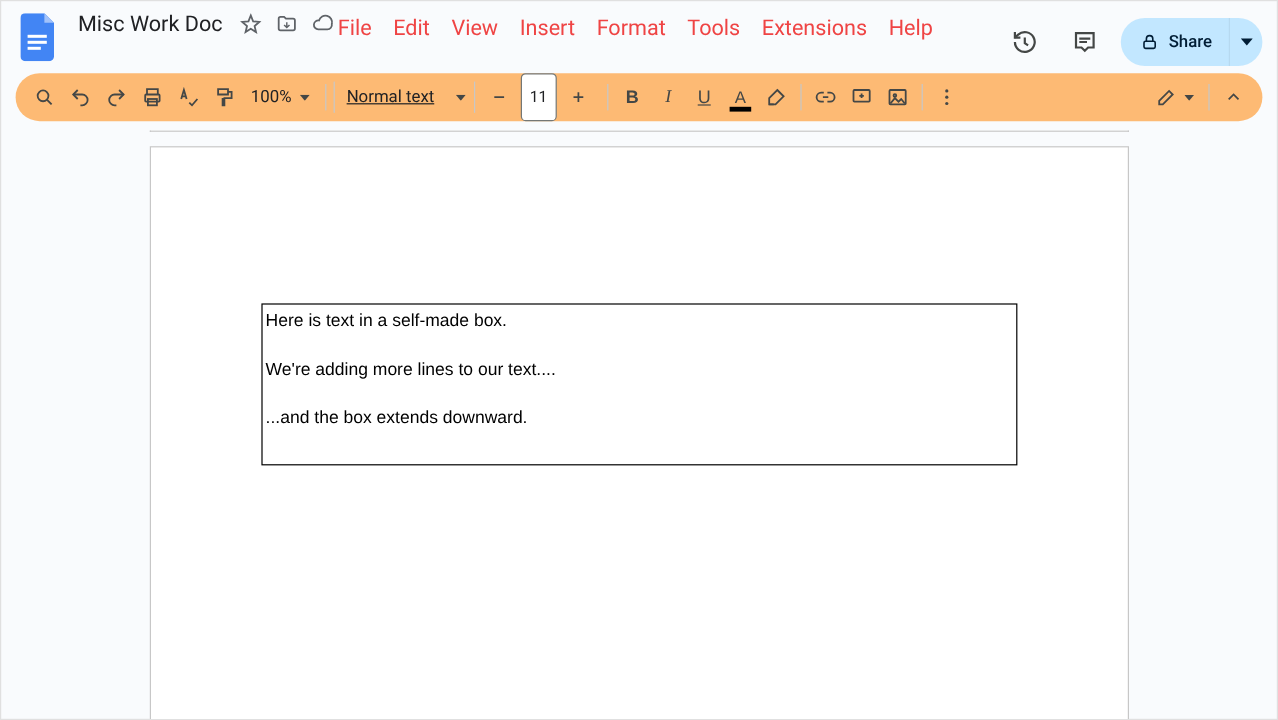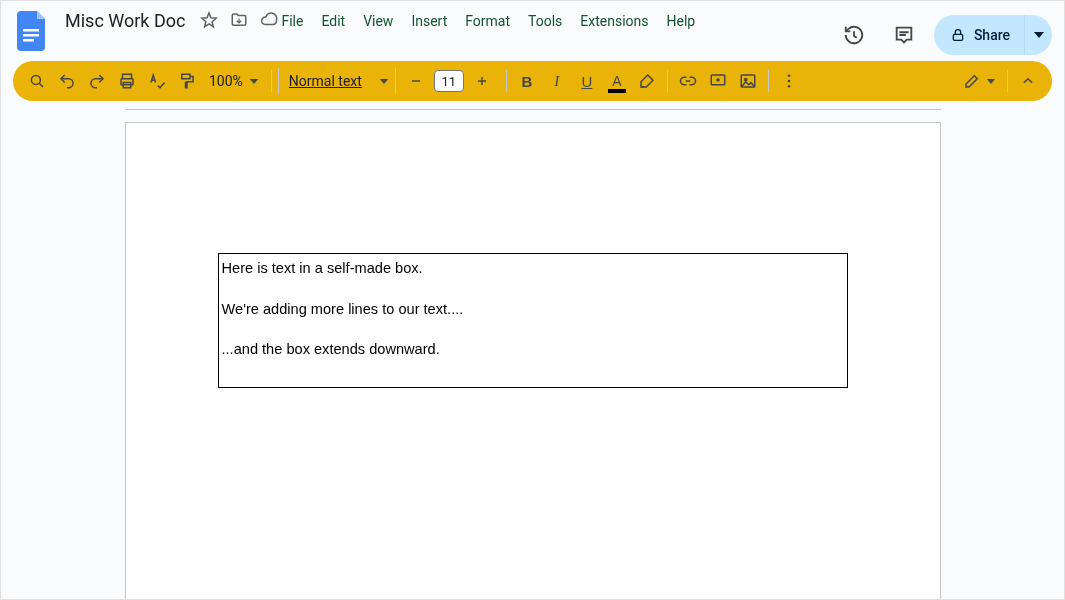--- a/index.html
+++ b/index.html
@@ -14,45 +14,45 @@
   }
   .app { display:flex; flex-direction:column; height:100%; border:1px solid #e0e0e0;}
   
   .titlebar { display:flex; align-items:flex-start; padding:6px 12px 0 12px; gap:8px; }
   .doc-icon { width:40px; height:48px; display:flex; align-items:center; justify-content:center; flex-shrink:0;}
   .title-area { flex:1; display:flex; flex-direction:row; }
   .title-row { display:flex; align-items:center; gap:10px; height:26px;}
   .doc-title { font-size:18px; color:#202124; padding:1px 4px;}
   .title-icon { width:20px; height:20px; display:flex; align-items:center; justify-content:center; color:#5f6368; cursor:pointer;}
   .menubar { display:flex; gap:2px; margin-top:2px; margin-left:-6px;}
-  .menu-item { padding:4px 8px; font-size:14px; color:#14532d; cursor:pointer; border-radius:4px;}
+  .menu-item { padding:4px 8px; font-size:18px; color:#ef4444; cursor:pointer; border-radius:4px;}
   .right-actions { display:flex; align-items:center; gap:10px; padding-top:8px;}
   .circle-btn { width:40px; height:40px; display:flex; align-items:center; justify-content:center; border-radius:50%; cursor:pointer; color:#444746;}
   .share-wrap { display:flex; align-items:center; background:#c2e7ff; border-radius:40px; height:40px; overflow:hidden;}
   .share-btn { display:flex; align-items:center; gap:8px; padding:0 14px 0 16px; height:100%; cursor:pointer; color:#001d35; font-weight:500; font-size:14px;}
   .share-drop { width:28px; height:100%; display:flex; align-items:center; justify-content:center; cursor:pointer; color:#001d35; border-left:1px solid rgba(0,0,0,0.06);}
   
   .toolbar-wrap { padding:6px 12px 0 12px; }
   .toolbar {
-    background:#eab308;
+    background:#fdba74;
     border-radius:24px;
     height:40px;
     display:flex;
     align-items:center;
     padding:0 10px;
     gap:2px;
     justify-content:center;
   }
   .tbtn { min-width:28px; height:28px; display:flex; align-items:center; justify-content:center; border-radius:4px; cursor:pointer; color:#444746; padding:0 3px;}
   .sep { width:1px; height:22px; background:#c7c7c7; margin:0 4px;}
   .zoom { display:flex; align-items:center; gap:6px; padding:0 6px; cursor:pointer; font-size:14px; color:#202124;}
   .style-dd { display:flex; align-items:center; justify-content:space-between; width:118px; padding:0 6px 0 10px; cursor:pointer; border-left:1px solid #c7c7c7; border-right:1px solid #c7c7c7; height:26px; color:#202124; font-size:14px;text-decoration:underline;}
   .font-dd { display:flex; align-items:center; justify-content:space-between; width:110px; padding:0 6px 0 12px; cursor:pointer; border-right:1px solid #c7c7c7; height:26px; color:#202124; font-size:14px;}
   .fontsize { display:flex; align-items:center; gap:4px; padding:0 4px;}
-  .fs-box { width:30px; height:22px; border:1px solid #747775; border-radius:4px; display:flex; align-items:center; justify-content:center; font-size:13px; color:#202124; background:#fff;}
+  .fs-box { width:30px; height:40px; border:1px solid #747775; border-radius:4px; display:flex; align-items:center; justify-content:center; font-size:13px; color:#202124; background:#fff;}
   .textcolor { position:relative;}
   .textcolor-bar { position:absolute; bottom:2px; left:5px; right:5px; height:4px; background:#000;}
   .spacer { flex:1;}
   .arrowdown { width:10px;}
   
   .canvas-area { flex:1; overflow:auto; display:flex; justify-content:center; padding-top:8px;}
   .pages { display:flex; flex-direction:column; align-items:center;}
   .page-fragment-top {
     width:816px; height:56px; background:#fff; border:1px solid #c7c7c7; border-top:none;
   }

